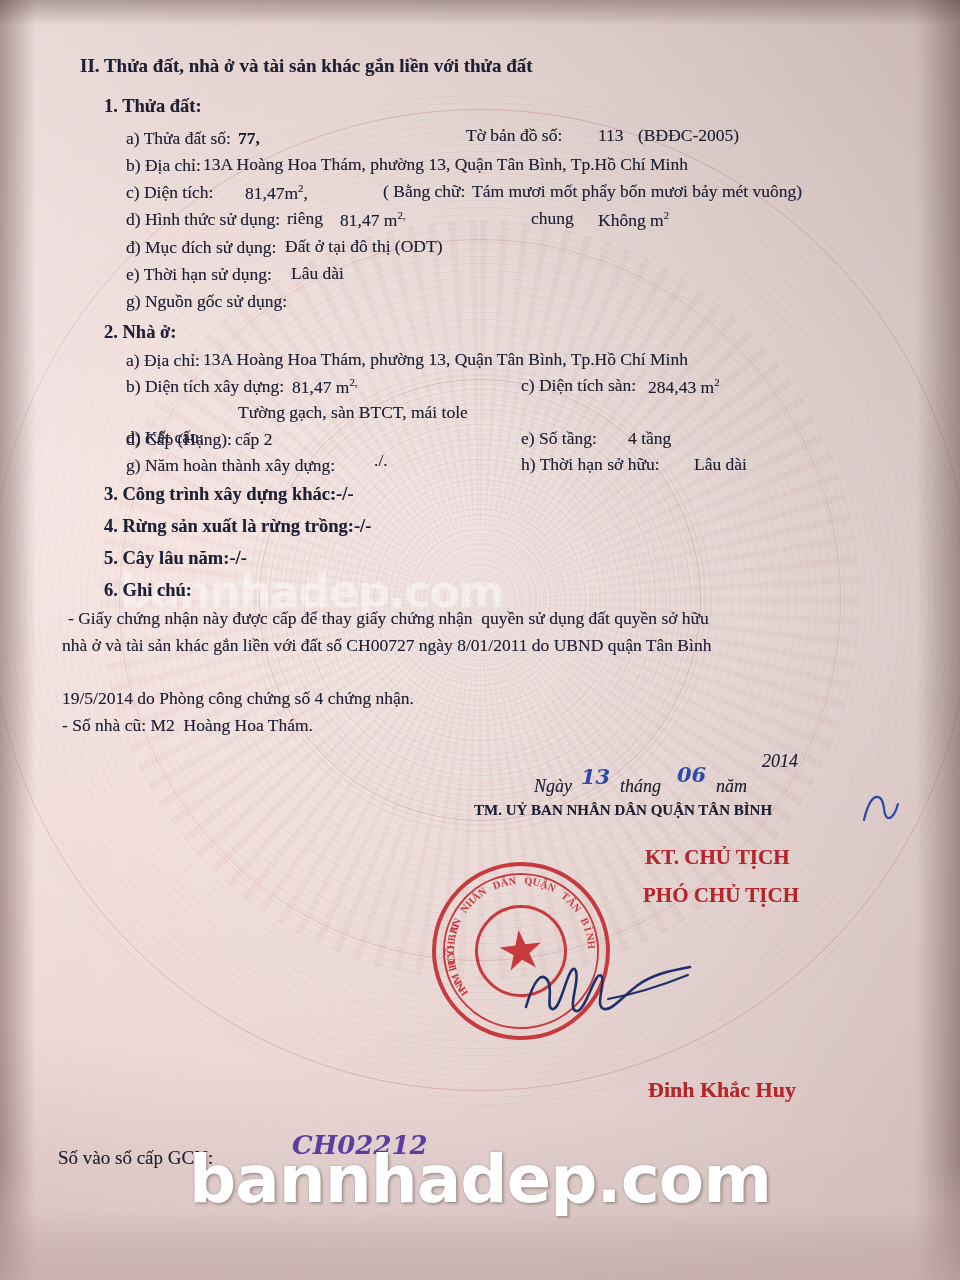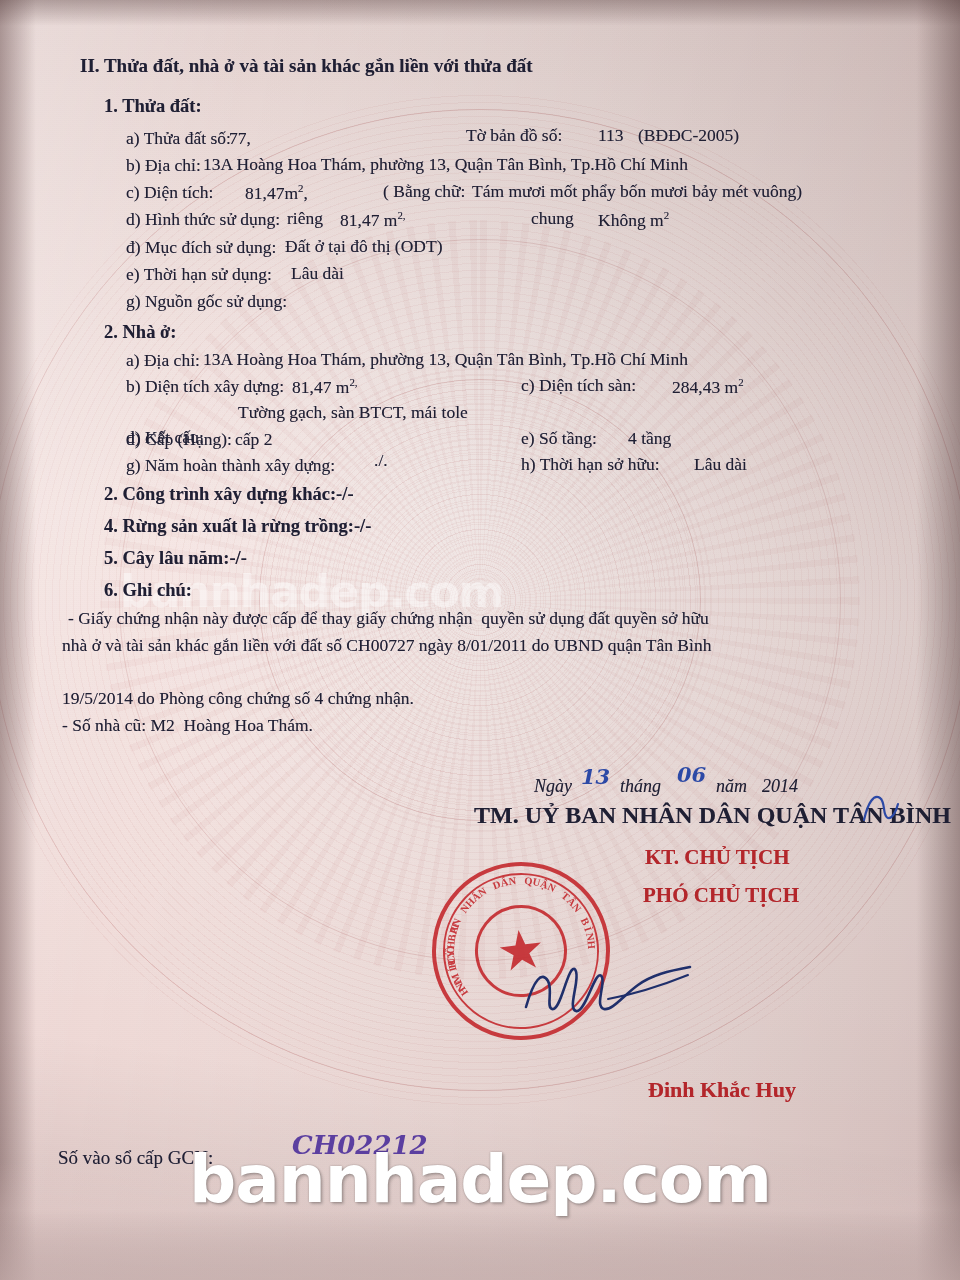--- a/index.html
+++ b/index.html
@@ -300,21 +300,21 @@
 
   <div class="wordmark-faint">bannhadep.com</div>
 
   <div class="doc">
 
     <div class="ln b" style="left:80px; top:56px; font-size:19px;">II. Thửa đất, nhà ở và tài sản khác gắn liền với thửa đất</div>
 
     <div class="ln b" style="left:104px; top:97px; font-size:18.5px;">1. Thửa đất:</div>
 
     <div class="ln" style="left:126px; top:130px;">a) Thửa đất số:</div>
-    <div class="ln" style="left:229px; top:130px;">77,</div>
+    <div class="ln" style="left:238px; top:130px;font-weight:bold;">77,</div>
     <div class="ln" style="left:466px; top:127px;">Tờ bản đồ số:</div>
     <div class="ln" style="left:598px; top:127px;">113</div>
     <div class="ln" style="left:638px; top:127px;">(BĐĐC-2005)</div>
 
     <div class="ln" style="left:126px; top:157px;">b) Địa chỉ:</div>
     <div class="ln" style="left:203px; top:156px;">13A Hoàng Hoa Thám, phường 13, Quận Tân Bình, Tp.Hồ Chí Minh</div>
 
     <div class="ln" style="left:126px; top:184px;">c) Diện tích:</div>
     <div class="ln" style="left:245px; top:183px;"><span>81,47m</span><sup>2</sup>,</div>
     <div class="ln" style="left:383px; top:183px;">( Bằng chữ:</div>
@@ -335,55 +335,55 @@
     <div class="ln" style="left:126px; top:293px;">g) Nguồn gốc sử dụng:</div>
 
     <div class="ln b" style="left:104px; top:323px; font-size:18.5px;">2. Nhà ở:</div>
 
     <div class="ln" style="left:126px; top:352px;">a) Địa chỉ:</div>
     <div class="ln" style="left:203px; top:351px;">13A Hoàng Hoa Thám, phường 13, Quận Tân Bình, Tp.Hồ Chí Minh</div>
 
     <div class="ln" style="left:126px; top:378px;">b) Diện tích xây dựng:</div>
     <div class="ln" style="left:292px; top:377px;"><span>81,47 m</span><sup>2,</sup></div>
     <div class="ln" style="left:521px; top:377px;">c) Diện tích sàn:</div>
-    <div class="ln" style="left:672px; top:377px;"><span>284,43 m</span><sup>2</sup></div>
+    <div class="ln" style="left:648px; top:377px;"><span>284,43 m</span><sup>2</sup></div>
 
     <div class="ln" style="left:126px; top:405px;margin-top:24px;">d) Kết cấu:</div>
     <div class="ln" style="left:238px; top:404px;">Tường gạch, sàn BTCT, mái tole</div>
 
     <div class="ln" style="left:521px; top:430px;">e) Số tầng:</div>
     <div class="ln" style="left:628px; top:430px;">4 tầng</div>
 
     <div class="ln" style="left:126px; top:431px;">đ) Cấp (Hạng):</div>
     <div class="ln" style="left:235px; top:431px;">cấp 2</div>
 
     <div class="ln" style="left:521px; top:456px;">h) Thời hạn sở hữu:</div>
     <div class="ln" style="left:694px; top:456px;">Lâu dài</div>
 
     <div class="ln" style="left:126px; top:457px;">g) Năm hoàn thành xây dựng:</div>
     <div class="ln" style="left:374px; top:452px;">./.</div>
 
-    <div class="ln b" style="left:104px; top:485px; font-size:18.5px;">2. Công trình xây dựng khác:-/-</div>
+    <div class="ln b" style="left:104px; top:485px; font-size:18.5px;">3. Công trình xây dựng khác:-/-</div>
     <div class="ln b" style="left:104px; top:517px; font-size:18.5px;">4. Rừng sản xuất là rừng trồng:-/-</div>
     <div class="ln b" style="left:104px; top:549px; font-size:18.5px;">5. Cây lâu năm:-/-</div>
     <div class="ln b" style="left:104px; top:581px; font-size:18.5px;">6. Ghi chú:</div>
 
     <div class="ln" style="left:68px; top:610px; font-size:17.5px;">- Giấy chứng nhận này được cấp để thay giấy chứng nhận  quyền sử dụng đất quyền sở hữu</div>
     <div class="ln" style="left:62px; top:637px; font-size:17.5px;">nhà ở và tài sản khác gắn liền với đất số CH00727 ngày 8/01/2011 do UBND quận Tân Bình</div>
     <div class="ln" style="left:62px; top:690px; font-size:17.5px;">19/5/2014 do Phòng công chứng số 4 chứng nhận.</div>
     <div class="ln" style="left:62px; top:717px; font-size:17.5px;">- Số nhà cũ: M2  Hoàng Hoa Thám.</div>
 
     <div class="ln i" style="left:534px; top:777px; font-size:18px;">Ngày</div>
     <div class="hand hand-blue" style="left:581px; top:766px; font-size:21px;">13</div>
     <div class="ln i" style="left:620px; top:777px; font-size:18px;">tháng</div>
     <div class="hand hand-blue" style="left:677px; top:764px; font-size:21px;">06</div>
     <div class="ln i" style="left:716px; top:777px; font-size:18px;">năm</div>
-    <div class="ln i" style="left:762px; top:777px; font-size:18px;">2014</div>
-
-    <div class="ln b" style="left:474px; top:803px; font-size:24px;text-align:right;">TM. UỶ BAN NHÂN DÂN QUẬN TÂN BÌNH</div>
+    <div class="ln i" style="left:762px; top:752px; font-size:18px;">2014</div>
+
+    <div class="ln b" style="left:474px; top:803px; font-size:15px;text-align:right;">TM. UỶ BAN NHÂN DÂN QUẬN TÂN BÌNH</div>
 
     <div class="ln" style="left:58px; top:1148px; font-size:19px;">Số vào sổ cấp GCN:</div>
     <div class="hand hand-purple" style="left:268px; top:1132px; font-size:26px;margin-left:24px;">CH02212</div>
   </div>
 
   <div class="red-text" style="left:645px; top:845px; font-size:21px;">KT. CHỦ TỊCH</div>
   <div class="red-text" style="left:643px; top:883px; font-size:21px;">PHÓ CHỦ TỊCH</div>
   <div class="red-text" style="left:648px; top:1077px; font-size:22px;">Đinh Khắc Huy</div>
 
   <div class="stamp">

